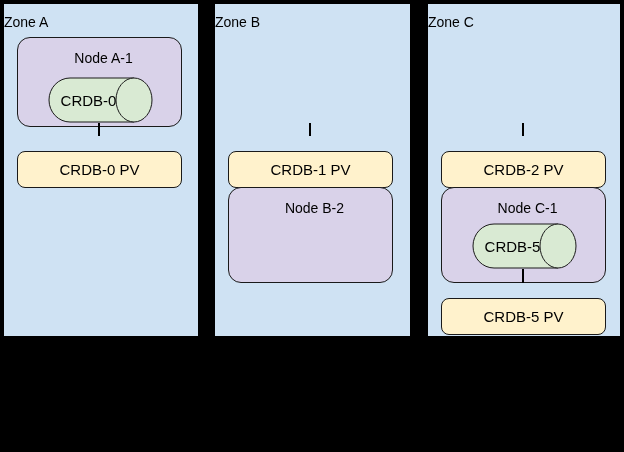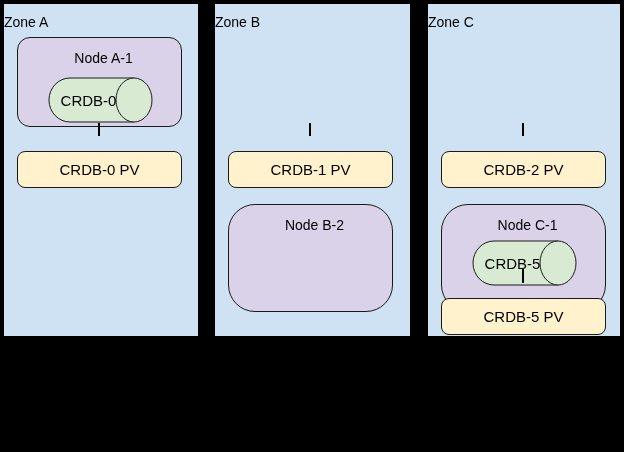--- a/index.html
+++ b/index.html
@@ -31,21 +31,21 @@
     line-height: 17px;
   }
   .node {
     position: absolute;
     background: var(--node_fill, #d9d2e9);
     border: 1px solid var(--border, #1a1a1a);
     border-radius: 13px;
     box-sizing: border-box;
   }
   .node-r1 { left: 13px; top: 33px;  width: 165px; height: 90px; }
-  .node-r2 { left: 13px; top: 200px; width: 165px; height: 108px; border-radius: 27px; }
+  .node-r2 { left: 13px; top: 183px; width: 165px; height: 96px; }
   .node-label {
     padding-top: 12px;
     text-align: center;
     font-size: 14px;
     line-height: 17px;
     margin-left: 8px;
   }
   .cylinder {
     position: absolute;
     width: 107px; height: 46px;

